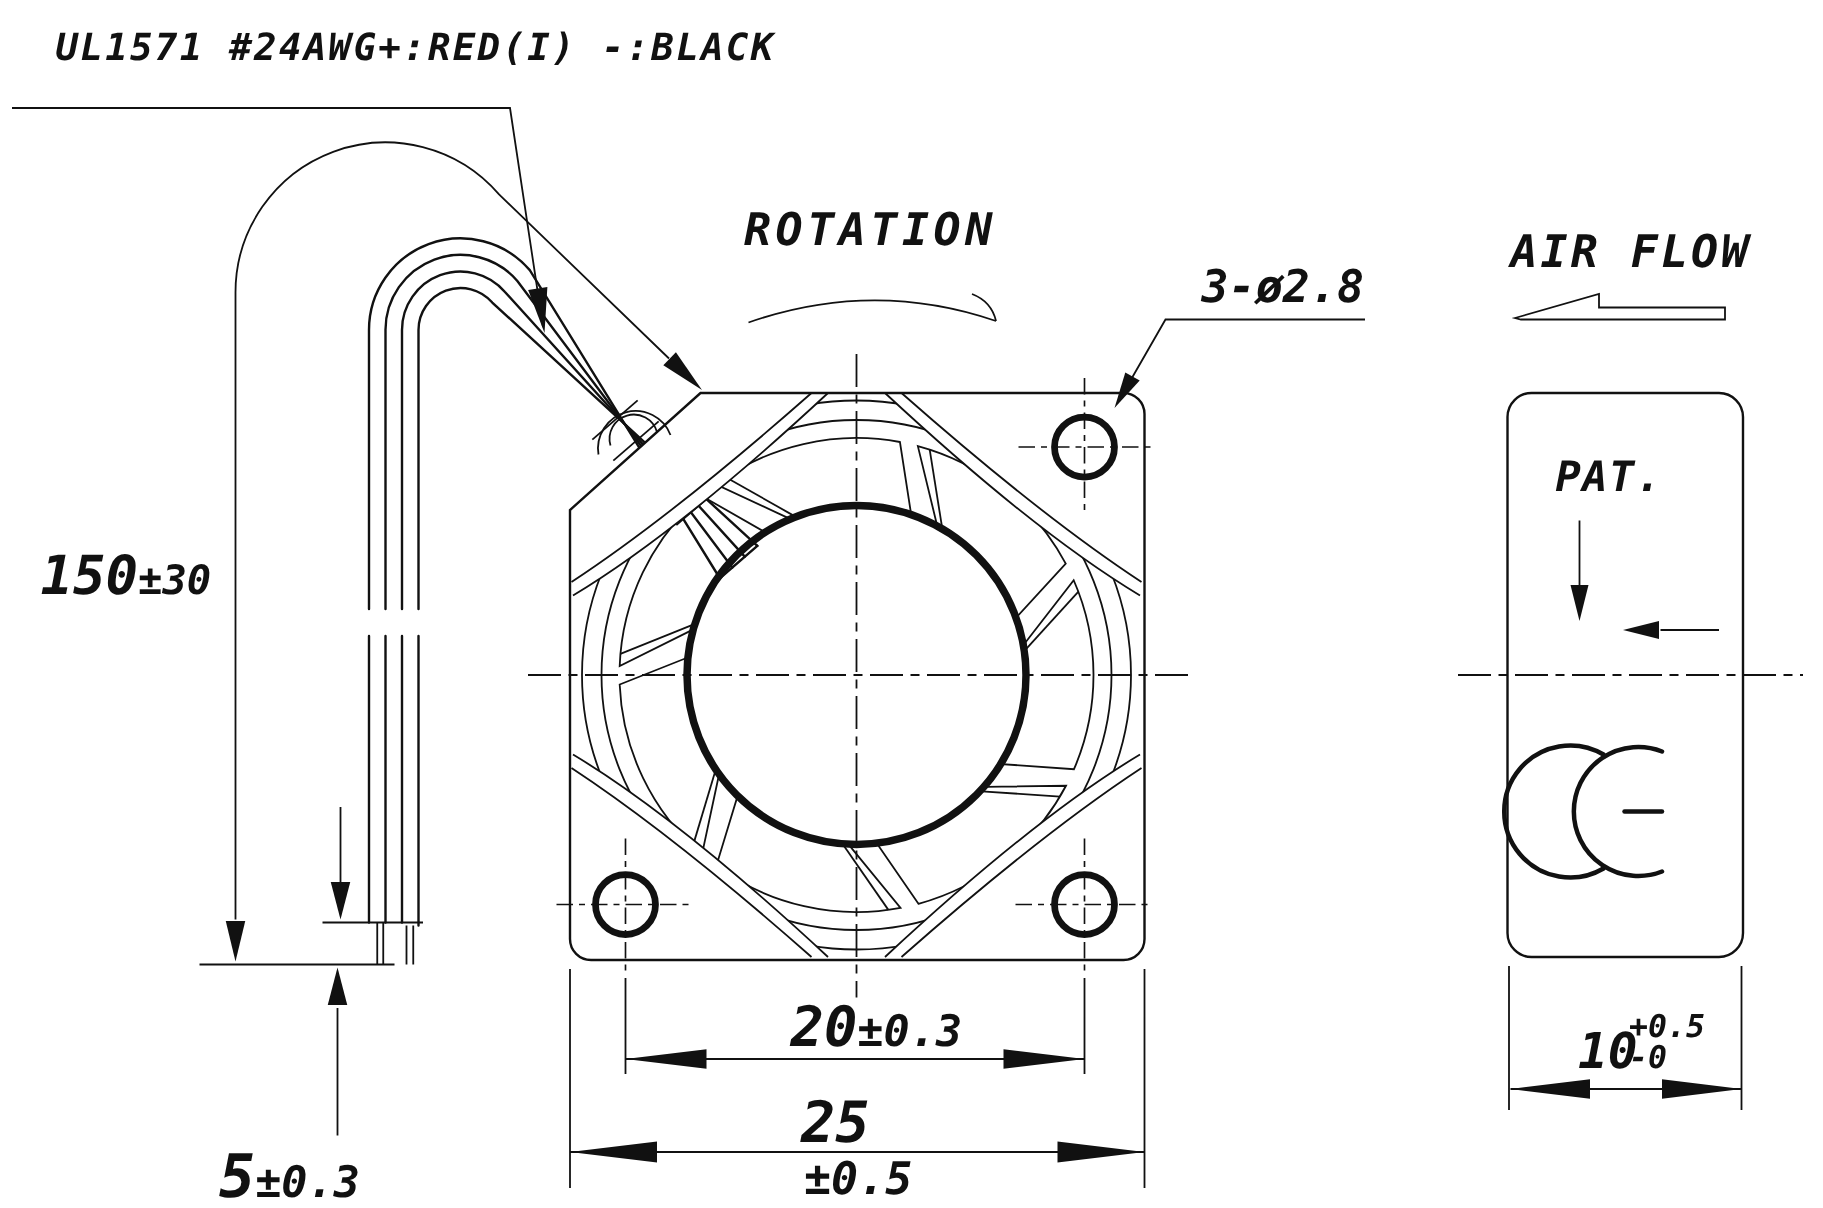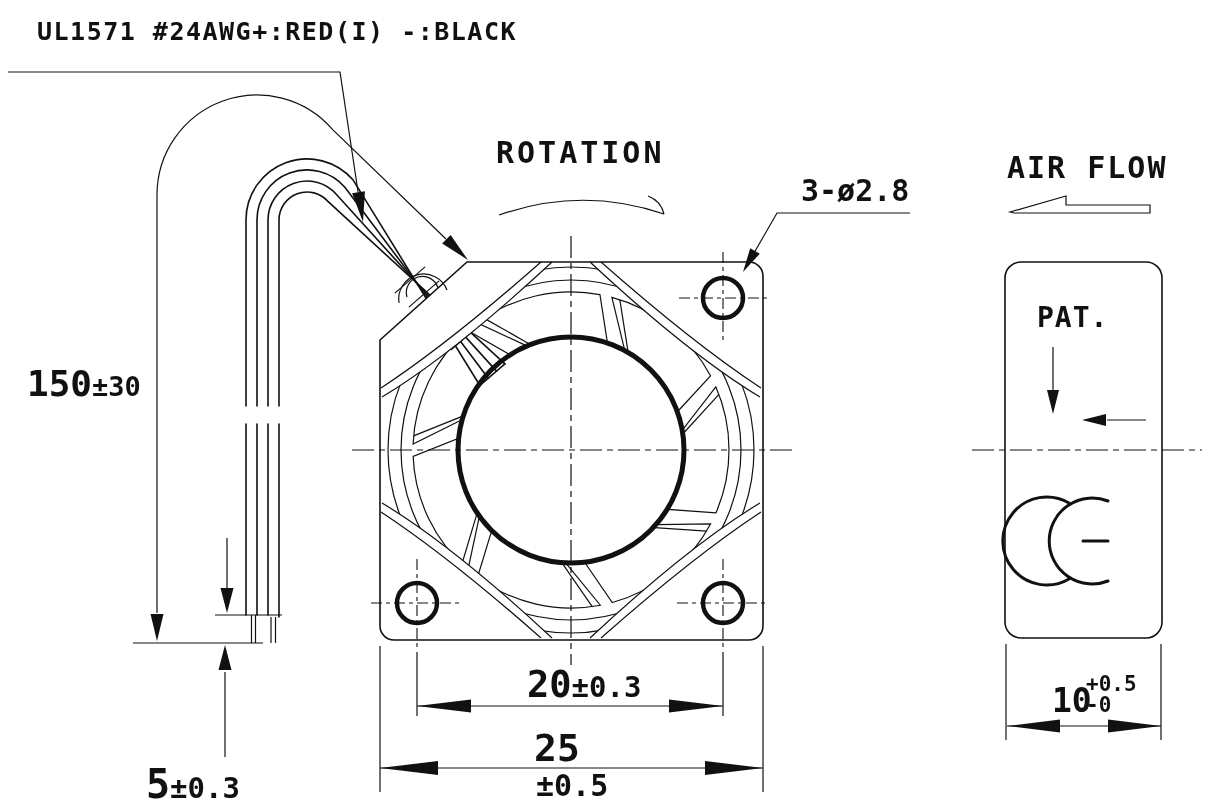--- a/index.html
+++ b/index.html
@@ -1,16 +1,16 @@
 <!DOCTYPE html>
 <html><head>
 <meta charset="utf-8">
 <style>
   html,body{margin:0;padding:0;background:#ffffff;}
-  .stage{width:1215px;height:805px;position:relative;background:#fff;overflow:hidden;}
+  .stage{width:1215px;height:805px;position:relative;background:#fff;overflow:hidden;font-style:italic;}
   svg{display:block;}
   svg text{font-family:"DejaVu Sans Mono","Liberation Mono",monospace;font-weight:bold;fill:#111;}
   .ln{stroke:#111;fill:none;stroke-width:1.6;stroke-linecap:round;}
   .thin{stroke:#111;fill:none;stroke-width:1.2;}
   .bold{stroke:#111;fill:none;stroke-width:5;}
   .hole{stroke:#111;fill:none;stroke-width:4.5;}
   .cl{stroke:#111;fill:none;stroke-width:1.2;stroke-dasharray:22 5 6 5;}
   .ch{stroke:#111;fill:none;stroke-width:1.1;stroke-dasharray:11 4 4 4;}
   .fillb{fill:#111;stroke:none;}
   .white{fill:#fff;stroke:none;}

